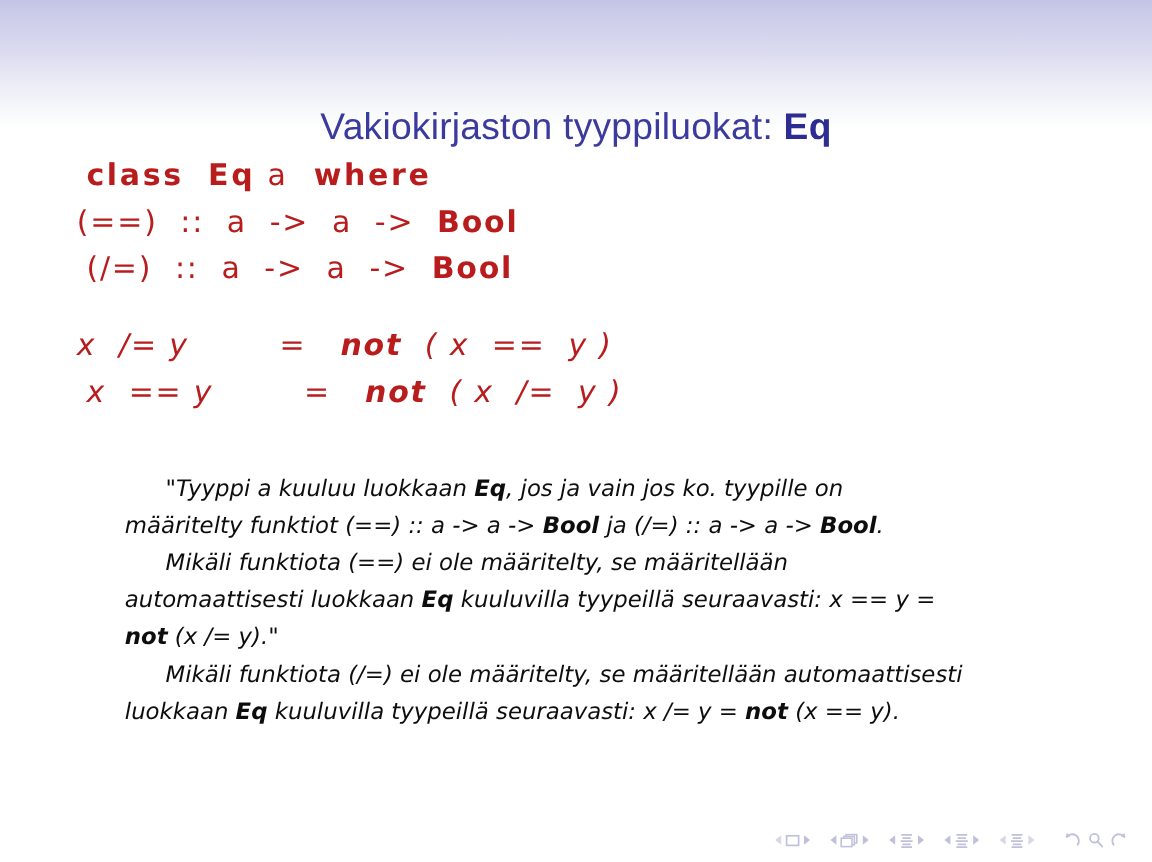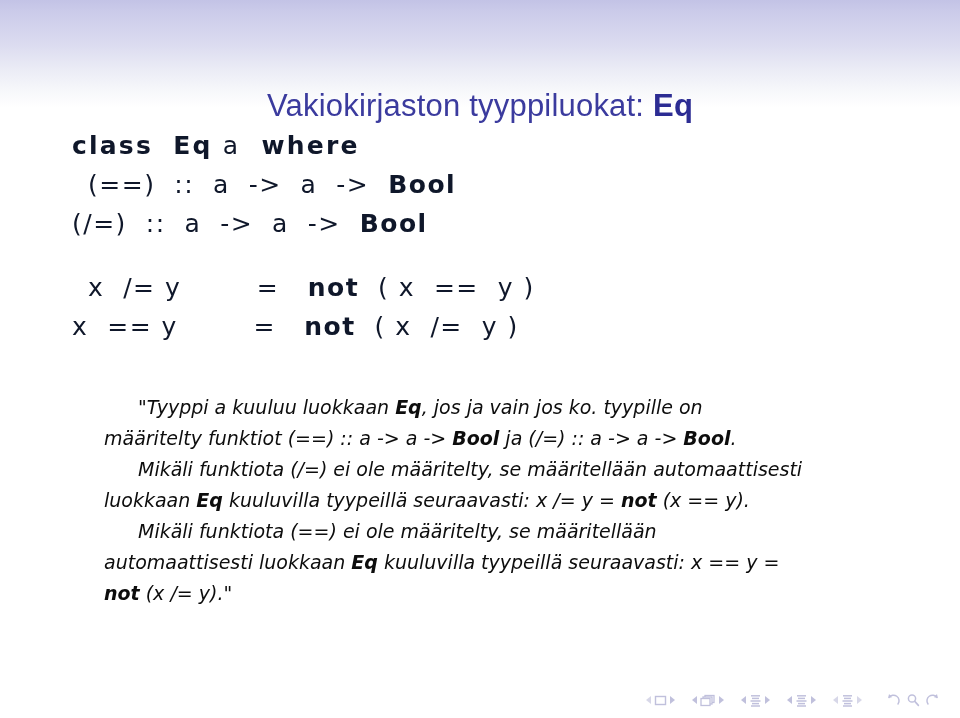--- a/index.html
+++ b/index.html
@@ -39,40 +39,40 @@
   #slide-title .accent {
     font-weight: bold;
     color: #2c2c93;
   }
 
   
   .code-area {
     position: absolute;
     left: 0;
     width: 960px;
-    color: #0f172a;
+    color: #b91c1c;
     font-family: "DejaVu Sans", sans-serif;
   }
   #code-block-class  { top: 126px; }
-  #code-block-defs   { top: 268px; }
+  #code-block-defs   { top: 268px; font-style: italic; }
 
   .code-line {
     display: block;
     font-size: 25px;
     line-height: 39px;
     white-space: pre;
     text-align: left;
   }
   .code-line .kw   { font-weight: bold; }
   .code-line .ty   { font-weight: bold; }
   .code-line .fn   { font-weight: bold; }
 
   
   .ind0 { padding-left: 72px;  letter-spacing: 2.2px; }
-  .ind1 { padding-left: 88px; letter-spacing: 1.5px; }
+  .ind1 { padding-left: 64px; letter-spacing: 1.5px; }
   .ind2 { padding-left: 72px; letter-spacing: 1.5px; }
 
   
   #quote-body {
     position: absolute;
     top: 392px;
     left: 104px;
     width: 700px;
     font-size: 19px;
     line-height: 31px;
@@ -138,22 +138,22 @@
     <span class="code-line ind2"><span>(/=)  ::  a  </span><span>-&gt;</span><span>  a  </span><span>-&gt;</span><span>  </span><span class="ty">Bool</span></span>
   </div>
 
 <div class="code-area" id="code-block-defs">
     <span class="code-line ind1"><span>x  /= y        =   </span><span class="fn">not</span><span>  ( x  ==  y )</span></span>
     <span class="code-line ind2"><span>x  == y        =   </span><span class="fn">not</span><span>  ( x  /=  y )</span></span>
   </div>
 
 <div id="quote-body">
     <span class="para indented"><span>"Tyyppi a kuuluu luokkaan </span><b>Eq</b><span>, jos ja vain jos ko. tyypille on määritelty funktiot (==) :: a -&gt; a -&gt; </span><b>Bool</b><span> ja (/=) :: a -&gt; a -&gt; </span><b>Bool</b><span>.</span></span>
+    <span class="para indented"><span>Mikäli funktiota (==) ei ole määritelty, se määritellään automaattisesti luokkaan </span><b>Eq</b><span> kuuluvilla tyypeillä seuraavasti: x == y = </span><b>not</b><span> (x /= y)."</span></span>
     <span class="para indented"><span>Mikäli funktiota (/=) ei ole määritelty, se määritellään automaattisesti luokkaan </span><b>Eq</b><span> kuuluvilla tyypeillä seuraavasti: x /= y = </span><b>not</b><span> (x == y).</span></span>
-    <span class="para indented"><span>Mikäli funktiota (==) ei ole määritelty, se määritellään automaattisesti luokkaan </span><b>Eq</b><span> kuuluvilla tyypeillä seuraavasti: x == y = </span><b>not</b><span> (x /= y)."</span></span>
   </div>
 
 <div id="nav-bar">
     <span class="nav-group">
       <span class="nav-arrow left dim"></span>
       <span class="nav-icon">
         <svg width="13" height="11" viewBox="0 0 13 11">
           <rect x="1.5" y="1.5" width="10" height="8" fill="none" stroke="#a9a9cf" stroke-width="1.4"></rect>
         </svg>
       </span>

